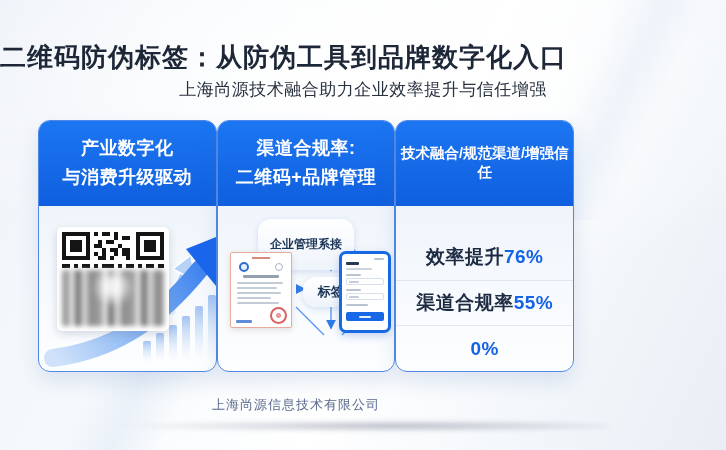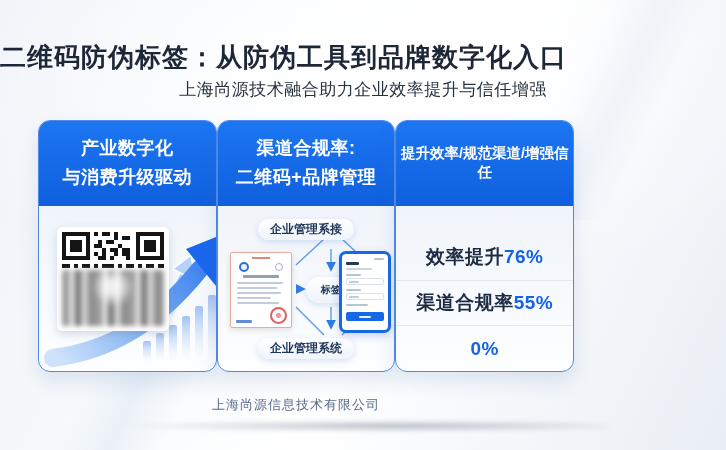--- a/index.html
+++ b/index.html
@@ -46,24 +46,24 @@
   .qr-top{display:block;width:102px;height:36px;}
   .qr-blur{width:102px;height:56px;margin-top:2px;border-radius:2px;overflow:hidden;
     background:
       radial-gradient(circle at 50% 30%, rgba(255,255,255,.85) 0 10%, rgba(255,255,255,0) 32%),
       repeating-linear-gradient(90deg,#9b9b9b 0 7px,#dcdcdc 7px 13px,#787878 13px 19px,#cfcfcf 19px 26px,#8e8e8e 26px 33px),
       repeating-linear-gradient(0deg, rgba(255,255,255,.5) 0 5px, rgba(110,110,110,.5) 5px 11px, rgba(210,210,210,.5) 11px 17px);
     filter:blur(2.5px) grayscale(1);}
 
   
   .pill{position:absolute;z-index:2;background:linear-gradient(180deg,#ffffff 0%,#eef4fb 100%);
-    border-radius:13px;padding:2px 12px;font-size:12px;font-weight:700;color:#1d3557;
+    border-radius:13px;padding:17px 12px;font-size:12px;font-weight:700;color:#1d3557;
     box-shadow:0 2px 6px rgba(80,120,200,.22);white-space:nowrap;}
   .pill-top{top:12px;left:50%;transform:translateX(-50%);}
-  .pill-center{top:70px;left:113px;transform:translateX(-50%);font-size:10px;padding:6px 15px;}
+  .pill-center{top:70px;left:113px;transform:translateX(-50%);font-size:13px;padding:6px 15px;}
   .pill-bottom{bottom:12px;left:50%;transform:translateX(-50%);}
   .flow-svg{position:absolute;left:0;top:0;z-index:1;}
 
   .certificate{position:absolute;left:12px;top:45px;width:62px;height:76px;z-index:2;
     background:#fff;border:1px solid #e8ab9b;border-radius:2px;
     box-shadow:0 2px 6px rgba(120,90,80,.18);padding:4px;box-sizing:border-box;}
   .cert-redline{width:18px;height:2px;background:#d98a7a;margin:0 auto 3px;}
   .cert-emblems{display:flex;justify-content:space-between;align-items:center;padding:0 4px;margin-bottom:3px;}
   .cert-emblem-blue{width:10px;height:10px;border-radius:50%;border:2px solid #2f6fd0;box-sizing:border-box;background:#e8f0fc;}
   .cert-emblem-grey{width:8px;height:8px;border-radius:50%;border:1.5px solid #aab4c2;box-sizing:border-box;}
@@ -215,21 +215,20 @@
           <path d="M78,100 L106,128"></path>
           <path d="M124,128 L152,100"></path>
           <path d="M79,82 L85,82" marker-end="url(#ah)"></path>
           <path d="M138,82 L146,82" marker-end="url(#ah)"></path>
           <path d="M113,42 L113,62" marker-end="url(#ah)"></path>
           <path d="M113,100 L113,120" marker-end="url(#ah)"></path>
         </g>
       </svg>
       <div class="pill pill-top">企业管理系接</div>
       <div class="pill pill-center">标签</div>
-      <div class="pill pill-bottom">企业管理系统</div>
       <div class="certificate">
         <div class="cert-redline"></div>
         <div class="cert-emblems">
           <span class="cert-emblem-blue"></span>
           <span class="cert-emblem-grey"></span>
         </div>
         <div class="cert-title"></div>
         <div class="cert-line" style="width:46px"></div>
         <div class="cert-line" style="width:40px"></div>
         <div class="cert-line" style="width:44px"></div>
@@ -253,21 +252,21 @@
         <div class="ph-label" style="width:22px"></div>
         <div class="ph-button">
             <i></i>
           </div>
       </div>
     </div>
   </div>
 
   <div class="card">
     <div class="card-head">
-      <div class="hl2 small">提升效率/规范渠道/增强信任</div>
+      <div class="hl2 small">技术融合/规范渠道/增强信任</div>
     </div>
     <div class="card-body">
       <div class="stats">
         <div class="stat-row">
           <span class="stat-label">效率提升</span>
             <span class="stat-value">76%</span>
         </div>
         <div class="stat-row">
           <span class="stat-label">渠道合规率</span>
             <span class="stat-value">55%</span>

